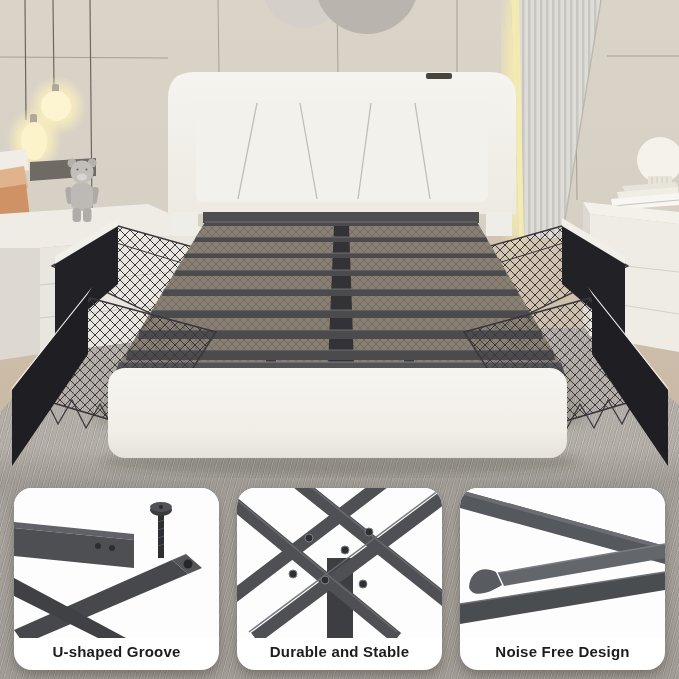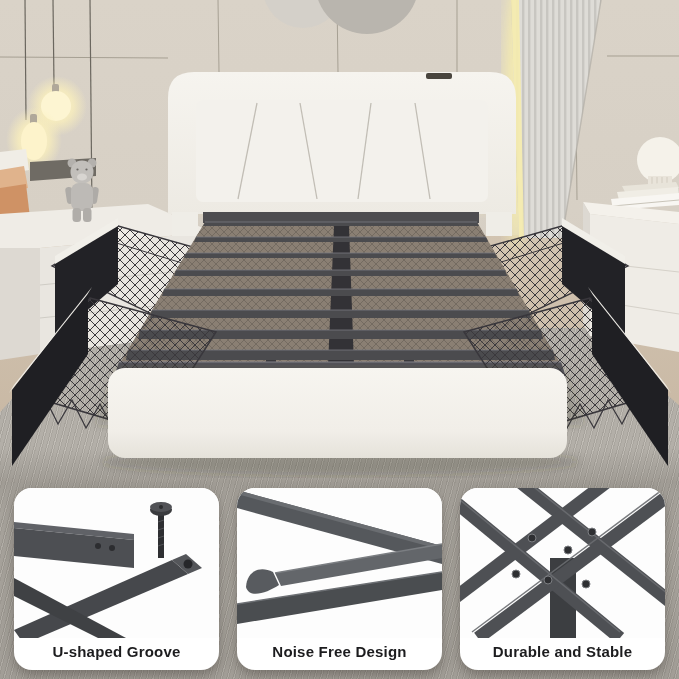--- a/index.html
+++ b/index.html
@@ -282,36 +282,20 @@
           </g>
         </svg>
       </div>
       <div class="card-caption">U-shaped Groove</div>
     </div>
 
     <div class="card">
       <div class="card-media">
         <svg width="205" height="150" viewBox="0 0 205 150">
           <rect width="205" height="150" fill="#fdfdfd"></rect>
-          <polygon points="0,2 205,58 205,76 0,20" fill="#55585c"></polygon>
-          <polygon points="0,2 205,58 205,62 0,6" fill="#6a6d71"></polygon>
-          <path d="M36,84 C22,77 10,84 9,99 C12,111 30,105 42,97 Z" fill="#585b5f"></path>
-          <polygon points="38,85 205,56 205,70 44,98" fill="#63666a"></polygon>
-          <line x1="38" y1="85" x2="205" y2="56" stroke="#7b7e82" stroke-width="1.5"></line>
-          <polygon points="0,116 205,84 205,102 0,136" fill="#4a4d50"></polygon>
-          <line x1="0" y1="116" x2="205" y2="84" stroke="#6d7074" stroke-width="1.5"></line>
-        </svg>
-      </div>
-      <div class="card-caption">Noise Free Design</div>
-    </div>
-
-    <div class="card">
-      <div class="card-media">
-        <svg width="205" height="150" viewBox="0 0 205 150">
-          <rect width="205" height="150" fill="#fdfdfd"></rect>
           <rect x="90" y="70" width="26" height="80" fill="#3c3e41"></rect>
           <g stroke="#4e5054" stroke-width="13">
             <line x1="-12" y1="8" x2="160" y2="150"></line>
             <line x1="50" y1="-14" x2="218" y2="120"></line>
             <line x1="216" y1="2" x2="18" y2="150"></line>
             <line x1="160" y1="-16" x2="-16" y2="118"></line>
           </g>
           <g stroke="#6b6d71" stroke-width="1.5" opacity=".9">
             <line x1="-12" y1="2" x2="160" y2="144"></line>
             <line x1="50" y1="-20" x2="218" y2="114"></line>
@@ -323,14 +307,30 @@
             <circle cx="132" cy="44" r="4"></circle>
               <circle cx="88" cy="92" r="4"></circle>
             <circle cx="126" cy="96" r="4"></circle>
               <circle cx="56" cy="86" r="4"></circle>
           </g>
         </svg>
       </div>
       <div class="card-caption">Durable and Stable</div>
     </div>
 
+    <div class="card">
+      <div class="card-media">
+        <svg width="205" height="150" viewBox="0 0 205 150">
+          <rect width="205" height="150" fill="#fdfdfd"></rect>
+          <polygon points="0,2 205,58 205,76 0,20" fill="#55585c"></polygon>
+          <polygon points="0,2 205,58 205,62 0,6" fill="#6a6d71"></polygon>
+          <path d="M36,84 C22,77 10,84 9,99 C12,111 30,105 42,97 Z" fill="#585b5f"></path>
+          <polygon points="38,85 205,56 205,70 44,98" fill="#63666a"></polygon>
+          <line x1="38" y1="85" x2="205" y2="56" stroke="#7b7e82" stroke-width="1.5"></line>
+          <polygon points="0,116 205,84 205,102 0,136" fill="#4a4d50"></polygon>
+          <line x1="0" y1="116" x2="205" y2="84" stroke="#6d7074" stroke-width="1.5"></line>
+        </svg>
+      </div>
+      <div class="card-caption">Noise Free Design</div>
+    </div>
+
   </div>
 </div>
 
 </body></html>

